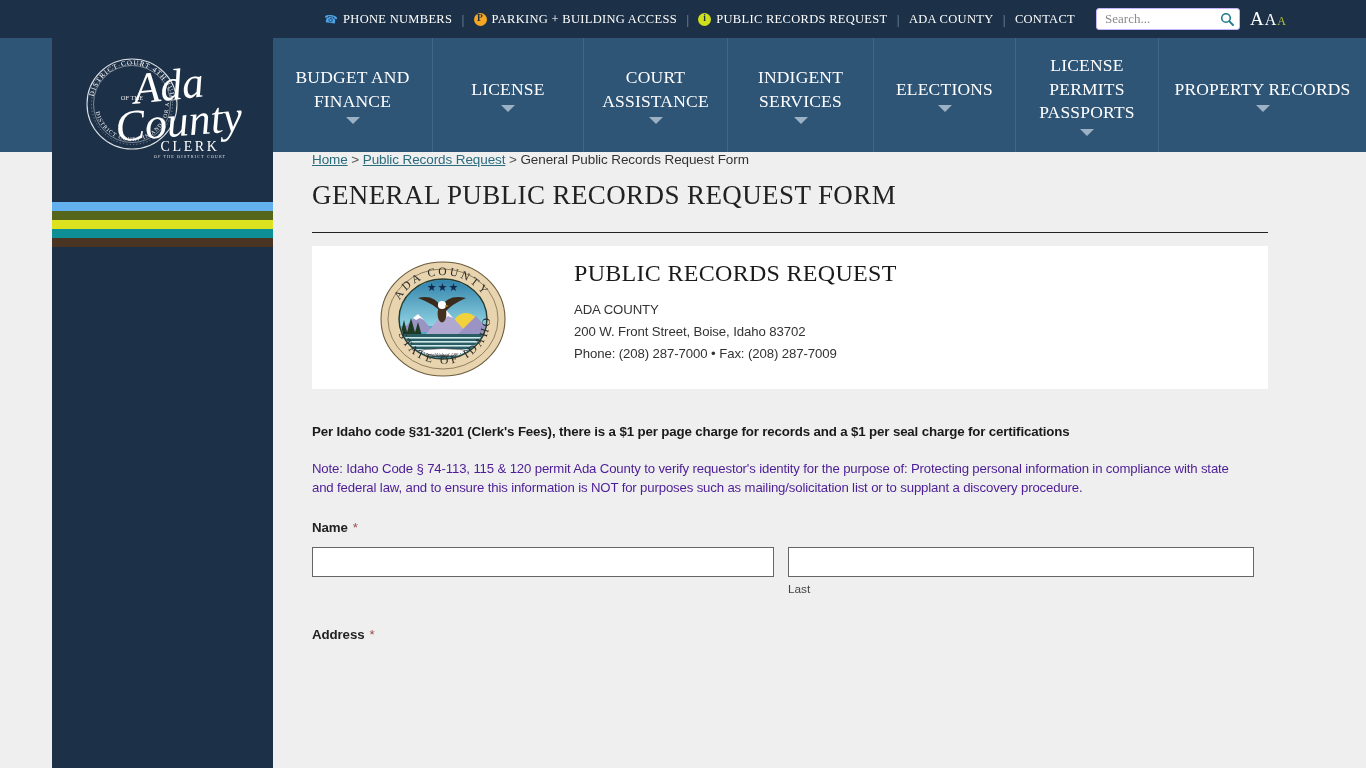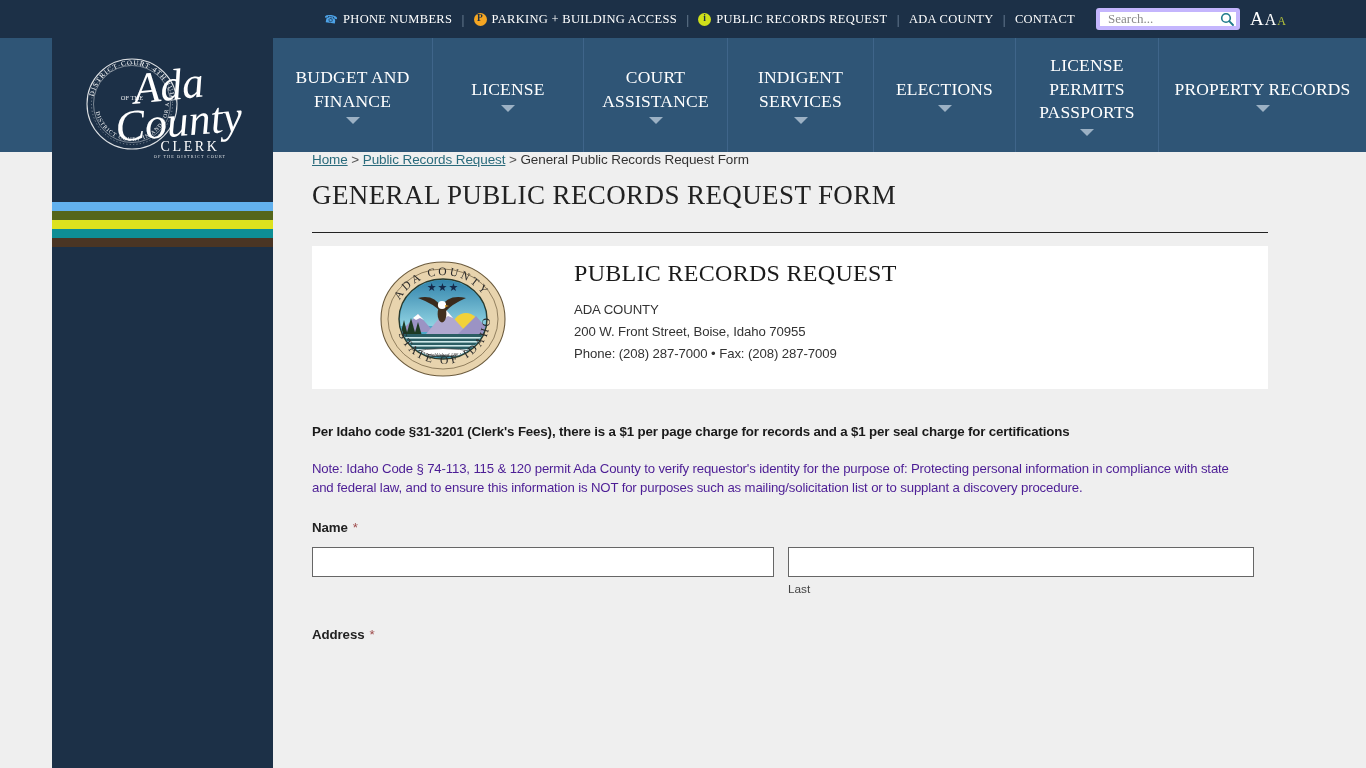--- a/index.html
+++ b/index.html
@@ -33,21 +33,21 @@
     font-family: "Liberation Serif", serif; font-weight: bold;
     font-size: 9.5px; color: #1c3047; line-height: 1;
   }
   .ic-badge.orange { background: #f5a623; }
   .ic-badge.green  { background: #cfe01a; }
 
   .searchwrap {
     position: relative; margin-left: 12px;
   }
   .searchbox {
-    width: 144px; height: 22px; border-radius: 3px; border: 4px solid #c4b5fd;
+    width: 144px; height: 22px; border-radius: 3px; border: 1px solid #c4b5fd;
     background: #fff; padding: 0 24px 0 8px;
     font-family: "Liberation Serif", serif; font-size: 13px; color: #333;
   }
   .searchbox::placeholder { color: #8a8a8a; }
   .search-ic {
     position: absolute; right: 5px; top: 2px; width: 16px; height: 18px;
     display: flex; align-items: center; justify-content: center;
     cursor: pointer;
   }
   .fontsizes {
@@ -366,21 +366,21 @@
           </text>
           <text font-family="Liberation Serif, serif" font-size="11.5" fill="#2a2a2a" letter-spacing="3">
             <textPath href="#sBot" startOffset="10%">STATE OF IDAHO</textPath>
           </text>
         </svg>
       </div>
 
       <div class="card-body">
         <div class="card-title">PUBLIC RECORDS REQUEST</div>
         <div class="card-line first">ADA COUNTY</div>
-        <div class="card-line">200 W. Front Street, Boise, Idaho 70955</div>
+        <div class="card-line">200 W. Front Street, Boise, Idaho 83702</div>
         <div class="card-line">Phone: (208) 287-7000 • Fax: (208) 287-7009</div>
       </div>
     </section>
 
     <div class="feenote">Per Idaho code §31-3201 (Clerk's Fees), there is a $1 per page charge for records and a $1 per seal charge for certifications</div>
 
 
     <div class="notetext">Note: Idaho Code § 74-113, 115 &amp; 120 permit Ada County to verify requestor's identity for the purpose of: Protecting personal information in compliance with state and federal law, and to ensure this information is NOT for purposes such as mailing/solicitation list or to supplant a discovery procedure.</div>
 
     <div class="fieldlabel namerow-label">

